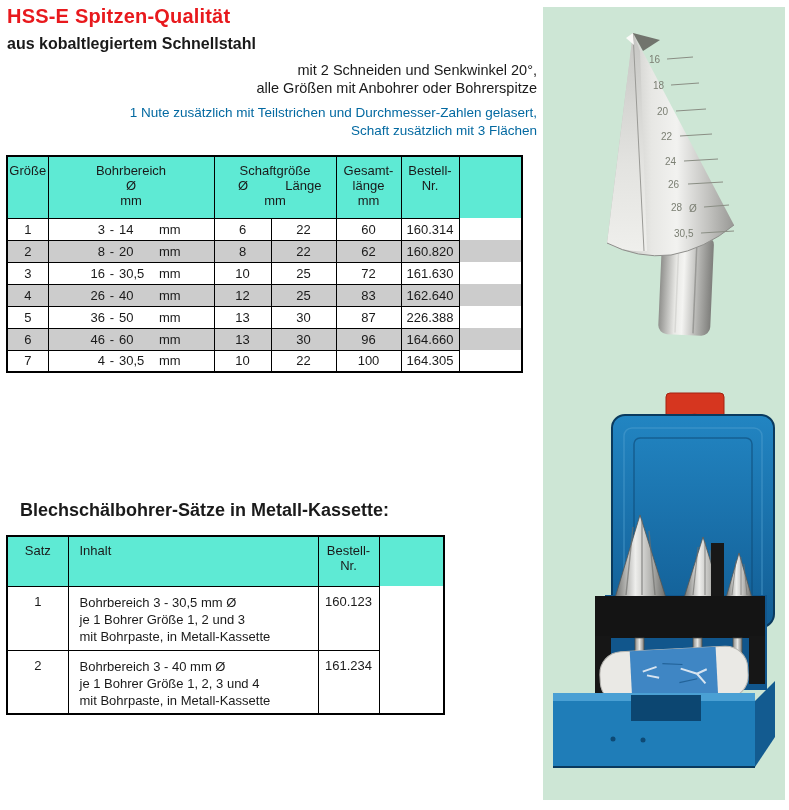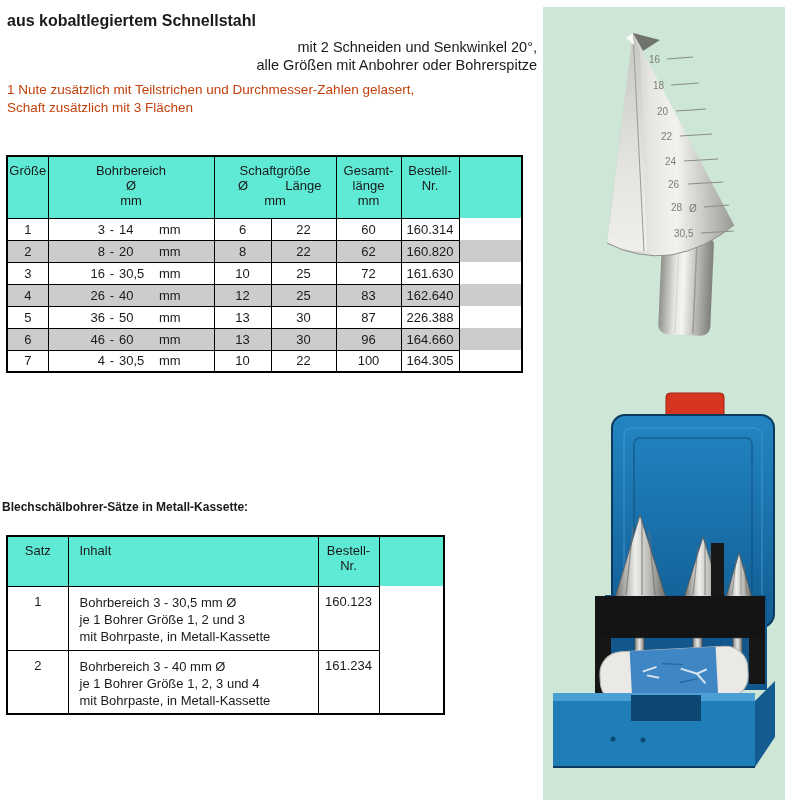--- a/index.html
+++ b/index.html
@@ -5,21 +5,21 @@
   * { margin:0; padding:0; box-sizing:border-box; }
   html,body { width:789px; height:810px; background:#ffffff; overflow:hidden;
               font-family:"Liberation Sans", sans-serif; color:#1a1a1a; }
   .page { position:relative; width:789px; height:810px; }
 
   
   .intro { position:absolute; left:7px; top:5px; width:530px; }
   .intro h1 { font-size:20px; font-weight:bold; color:#e8191d; letter-spacing:0.2px; }
   .intro .subtitle { font-size:16px; font-weight:bold; margin-top:7px; }
   .intro .features { margin-top:9px; font-size:14.5px; font-weight:normal; line-height:17.5px;text-align:right; }
-  .intro .notes { margin-top:7px; font-size:13.5px; font-weight:normal; line-height:17.5px; color:#c2410c; }
+  .intro .notes { margin-top:7px; font-size:13.5px; font-weight:normal; line-height:17.5px; color:#0369a1;text-align:right; }
 
   
   table { border-collapse:collapse; table-layout:fixed; font-size:13px; }
   table { border:2px solid #000; }
   th, td { border:1px solid #000; font-weight:normal; text-align:center; padding:0; }
   th { background:#5eead4; vertical-align:top; padding-top:6px; line-height:15px; }
   td { vertical-align:middle; }
   .noline { border-top:none; border-bottom:none; }
   th.noline { border-bottom:none; }
   tr.alt td { background:#cccccc; }
@@ -28,21 +28,21 @@
   .size-table tr.hdr { height:62px; }
   .size-table tr.data { height:22px; }
   .subcols { display:flex; }
   .subcols .sc1 { width:47%; text-align:center; display:inline-block; }
   .subcols .sc2 { width:53%; text-align:center; display:inline-block; }
   .rf { display:inline-block; width:28px; text-align:right; }
   .rd { display:inline-block; width:14px; text-align:center; }
   .rt { display:inline-block; width:40px; text-align:left; }
   .ru { display:inline-block; width:26px; text-align:left; }
 
-  .sets-title { position:absolute; left:2px; top:500px; font-size:12px; font-weight:bold; }
+  .sets-title { position:absolute; left:20px; top:500px; font-size:18px; font-weight:bold; }
   .sets-table { position:absolute; left:6px; top:535px; width:437px; }
   .sets-table tr.hdr { height:50px; }
   .sets-table tr.data { height:64px; }
   .sets-table td { vertical-align:top; padding-top:7px; }
   .sets-table td.inhalt { text-align:left; padding-left:11px; line-height:17px; }
   .sets-table th.inhalt-h { text-align:left; padding-left:11px;margin-left:22px; }
 
   
   .photo-panel { position:absolute; left:543px; top:7px; width:242px; height:793px;
                  background:#cde6d5; }
@@ -50,20 +50,21 @@
   .svg-cone { position:absolute; left:0; top:0; }
   .svg-case { position:absolute; left:0; top:378px; }
   .etch { font-size:10px; fill:#7b7f73; font-family:"Liberation Sans", sans-serif; }
 </style>
 </head>
 <body>
 
 <div class="page">
 
   <div class="intro">
+    <h1>HSS-E Spitzen-Qualität</h1>
     <div class="subtitle">aus kobaltlegiertem Schnellstahl</div>
     <div class="features">
       <div>mit 2 Schneiden und Senkwinkel 20°,</div>
       <div>alle Größen mit Anbohrer oder Bohrerspitze</div>
     </div>
     <div class="notes">
       <div>1 Nute zusätzlich mit Teilstrichen und Durchmesser-Zahlen gelasert,</div>
       <div>Schaft zusätzlich mit 3 Flächen</div>
     </div>
   </div>

